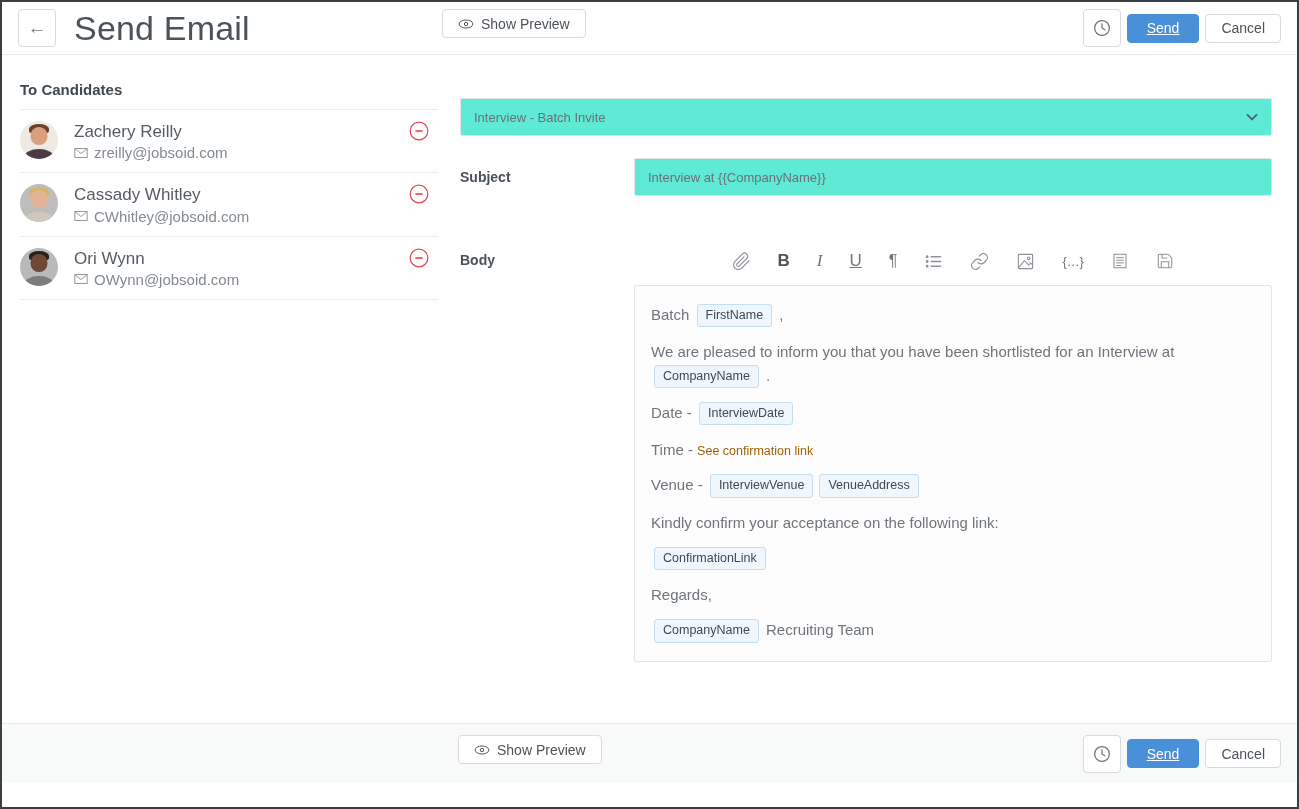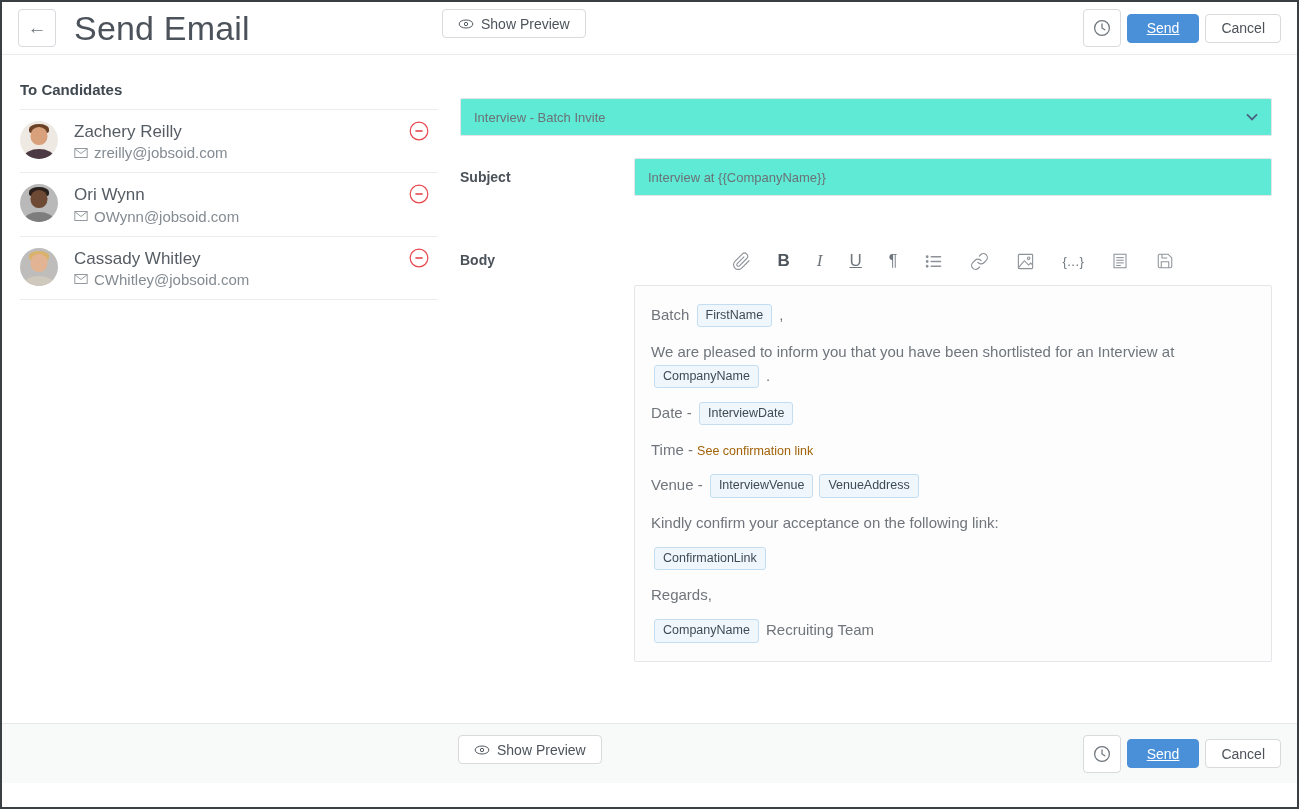--- a/index.html
+++ b/index.html
@@ -179,63 +179,63 @@
           <span>
             <svg viewBox="0 0 20 20" width="20" height="20">
                   <circle cx="10" cy="10" r="8.8" fill="none" stroke="currentColor" stroke-width="1.2"></circle>
                   <line x1="6.4" y1="10" x2="13.6" y2="10" stroke="currentColor" stroke-width="1.6"></line>
                 </svg>
           </span>
         </button>
       </div>
 
       <div class="candidate-row">
-        <span class="avatar" style="--av-bg: #b9b9b9; --av-skin: #6e4a35; --av-hair: #2b211c; --av-shirt: #7d7d7d;">
+        <span class="avatar" style="--av-bg: #bfbdbb; --av-skin: #e3b493; --av-hair: #d9b36c; --av-shirt: #cfc8bd;">
           <span class="hair"></span>
               <span class="head"></span>
               <span class="torso"></span>
         </span>
         <div class="cand-info">
-          <div class="cand-name">Ori Wynn</div>
+          <div class="cand-name">Cassady Whitley</div>
           <div class="cand-email-row">
             <span>
               <svg viewBox="0 0 16 12" width="14" height="10">
                     <rect x="0.6" y="0.6" width="14.8" height="10.8" fill="none" stroke="currentColor" stroke-width="1.1"></rect>
                     <path d="M1 1.2l7 5.4 7-5.4" fill="none" stroke="currentColor" stroke-width="1.1"></path>
                   </svg>
             </span>
-            <span class="cand-email">OWynn@jobsoid.com</span>
+            <span class="cand-email">CWhitley@jobsoid.com</span>
           </div>
         </div>
         <button class="remove-btn">
           <span>
             <svg viewBox="0 0 20 20" width="20" height="20">
                   <circle cx="10" cy="10" r="8.8" fill="none" stroke="currentColor" stroke-width="1.2"></circle>
                   <line x1="6.4" y1="10" x2="13.6" y2="10" stroke="currentColor" stroke-width="1.6"></line>
                 </svg>
           </span>
         </button>
       </div>
 
       <div class="candidate-row">
-        <span class="avatar" style="--av-bg: #bfbdbb; --av-skin: #e3b493; --av-hair: #d9b36c; --av-shirt: #cfc8bd;">
+        <span class="avatar" style="--av-bg: #b9b9b9; --av-skin: #6e4a35; --av-hair: #2b211c; --av-shirt: #7d7d7d;">
           <span class="hair"></span>
               <span class="head"></span>
               <span class="torso"></span>
         </span>
         <div class="cand-info">
-          <div class="cand-name">Cassady Whitley</div>
+          <div class="cand-name">Ori Wynn</div>
           <div class="cand-email-row">
             <span>
               <svg viewBox="0 0 16 12" width="14" height="10">
                     <rect x="0.6" y="0.6" width="14.8" height="10.8" fill="none" stroke="currentColor" stroke-width="1.1"></rect>
                     <path d="M1 1.2l7 5.4 7-5.4" fill="none" stroke="currentColor" stroke-width="1.1"></path>
                   </svg>
             </span>
-            <span class="cand-email">CWhitley@jobsoid.com</span>
+            <span class="cand-email">OWynn@jobsoid.com</span>
           </div>
         </div>
         <button class="remove-btn">
           <span>
             <svg viewBox="0 0 20 20" width="20" height="20">
                   <circle cx="10" cy="10" r="8.8" fill="none" stroke="currentColor" stroke-width="1.2"></circle>
                   <line x1="6.4" y1="10" x2="13.6" y2="10" stroke="currentColor" stroke-width="1.6"></line>
                 </svg>
           </span>
         </button>

